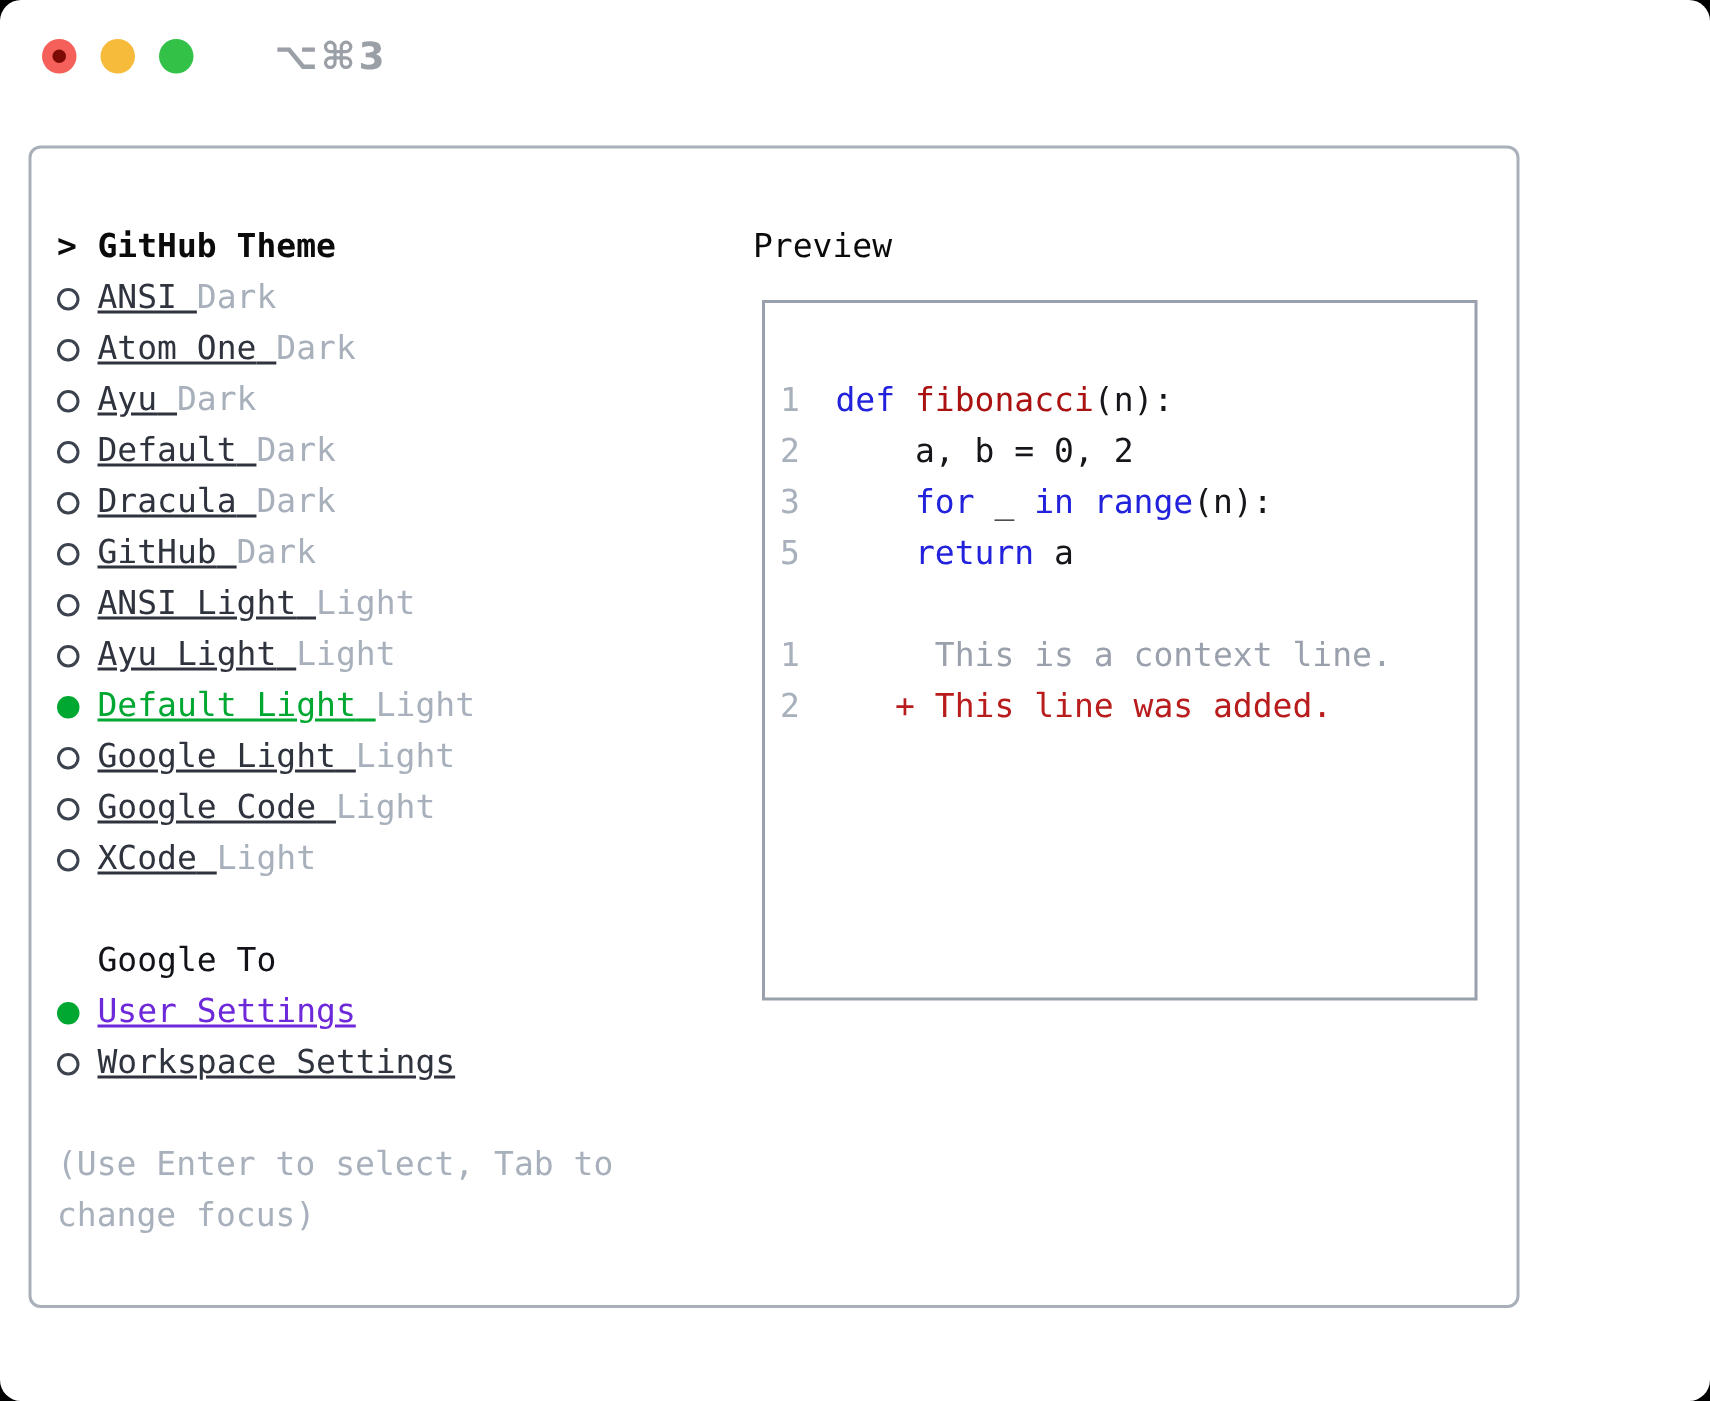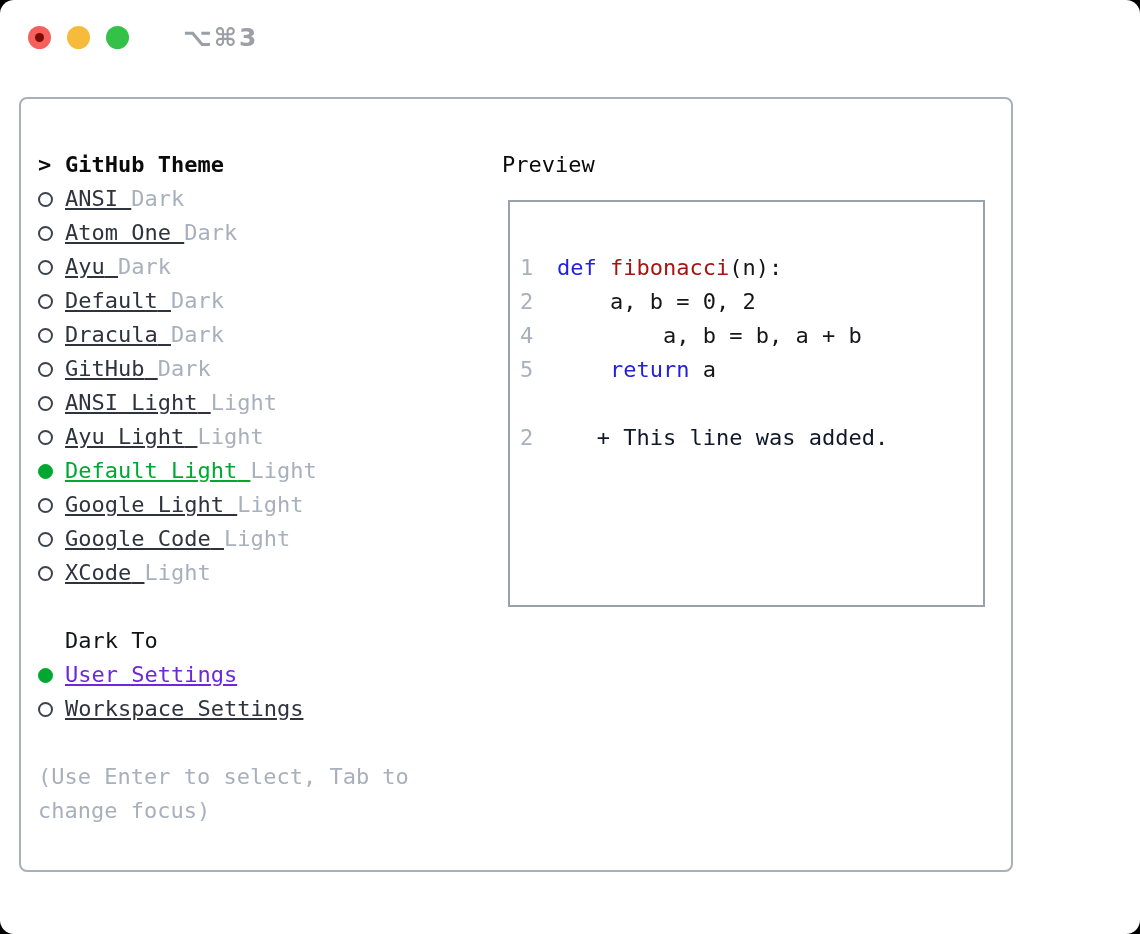--- a/index.html
+++ b/index.html
@@ -52,32 +52,32 @@
   .spacer{height:34px;}
   .hint{
     color:#a8b0bc;font-size:22px;line-height:34px;width:420px;white-space:normal;
   }
   
   .preview-title{
     position:absolute;left:481px;top:49px;height:34px;line-height:34px;
     font-size:22px;font-weight:normal;color:#0b0b0b;
   }
   .preview-box{
-    position:absolute;left:487px;top:101px;width:477px;height:407px;
+    position:absolute;left:487px;top:101px;width:477px;height:467px;
     border:2px solid #99a1ad;box-sizing:border-box;
     padding:49px 0 0 10px;overflow:hidden;
   }
   .pline{height:34px;line-height:34px;font-size:22px;white-space:pre;}
   .ln{display:inline-block;width:37px;color:#a8b0bc;}
   .kw{color:#2222dd;}
   .fn{color:#aa1212;}
   .pl{color:#16161a;}
   .ctx{color:#9aa1ac;}
   .del{color:#c5311c;}
-  .add{color:#0f172a;}
+  .add{color:#b91c1c;}
 </style>
 </head>
 <body>
 
 <div class="window">
 
   <div class="titlebar">
     <button class="tl tl-close">
         <span class="dot"></span>
       </button>
@@ -100,33 +100,34 @@
           <div class="row"><span class="bullet"><span class="radio"></span></span><span class="tname">Dracula</span><span class="tname"> </span><span class="ttag">Dark</span></div>
           <div class="row"><span class="bullet"><span class="radio"></span></span><span class="tname">GitHub</span><span class="tname"> </span><span class="ttag">Dark</span></div>
           <div class="row"><span class="bullet"><span class="radio"></span></span><span class="tname">ANSI Light</span><span class="tname"> </span><span class="ttag">Light</span></div>
           <div class="row"><span class="bullet"><span class="radio"></span></span><span class="tname">Ayu Light</span><span class="tname"> </span><span class="ttag">Light</span></div>
           <div class="row sel"><span class="bullet"><span class="radio on"></span></span><span class="tname">Default Light</span><span class="tname"> </span><span class="ttag">Light</span></div>
           <div class="row"><span class="bullet"><span class="radio"></span></span><span class="tname">Google Light</span><span class="tname"> </span><span class="ttag">Light</span></div>
           <div class="row"><span class="bullet"><span class="radio"></span></span><span class="tname">Google Code</span><span class="tname"> </span><span class="ttag">Light</span></div>
           <div class="row"><span class="bullet"><span class="radio"></span></span><span class="tname">XCode</span><span class="tname"> </span><span class="ttag">Light</span></div>
         </div>
       <div class="spacer"></div>
-      <div class="row apply-title">Dark To</div>
+      <div class="row apply-title">Google To</div>
       <div id="apply-list">
           <div class="row sel"><span class="bullet"><span class="radio on"></span></span><span class="tname" style="color: #6d28d9;">User Settings</span></div>
           <div class="row"><span class="bullet"><span class="radio"></span></span><span class="tname">Workspace Settings</span></div>
         </div>
       <div class="spacer"></div>
       <div class="hint">(Use Enter to select, Tab to change focus)</div>
     </div>
 
     <div class="preview-title">Preview</div>
     <div class="preview-box" id="preview-box">
         <div class="pline"><span class="ln">1</span><span class="kw">def </span><span class="fn">fibonacci</span><span class="pl">(n):</span></div>
         <div class="pline"><span class="ln">2</span><span class="pl">    a, b = 0, 2</span></div>
-        <div class="pline"><span class="ln">4</span><span class="pl">        a, b = b, a + b</span></div>
+        <div class="pline"><span class="ln">3</span><span class="pl">    </span><span class="kw">for</span><span class="pl"> _ </span><span class="kw">in</span><span class="pl"> </span><span class="kw">range</span><span class="pl">(n):</span></div>
         <div class="pline"><span class="ln">5</span><span class="pl">    </span><span class="kw">return</span><span class="pl"> a</span></div>
         <div class="pline"><span class="ln"></span></div>
+        <div class="pline"><span class="ln">1</span><span class="ctx">     This is a context line.</span></div>
         <div class="pline"><span class="ln">2</span><span class="add">   + This line was added.</span></div>
       </div>
 
   </div>
 </div>
 
 </body></html>

